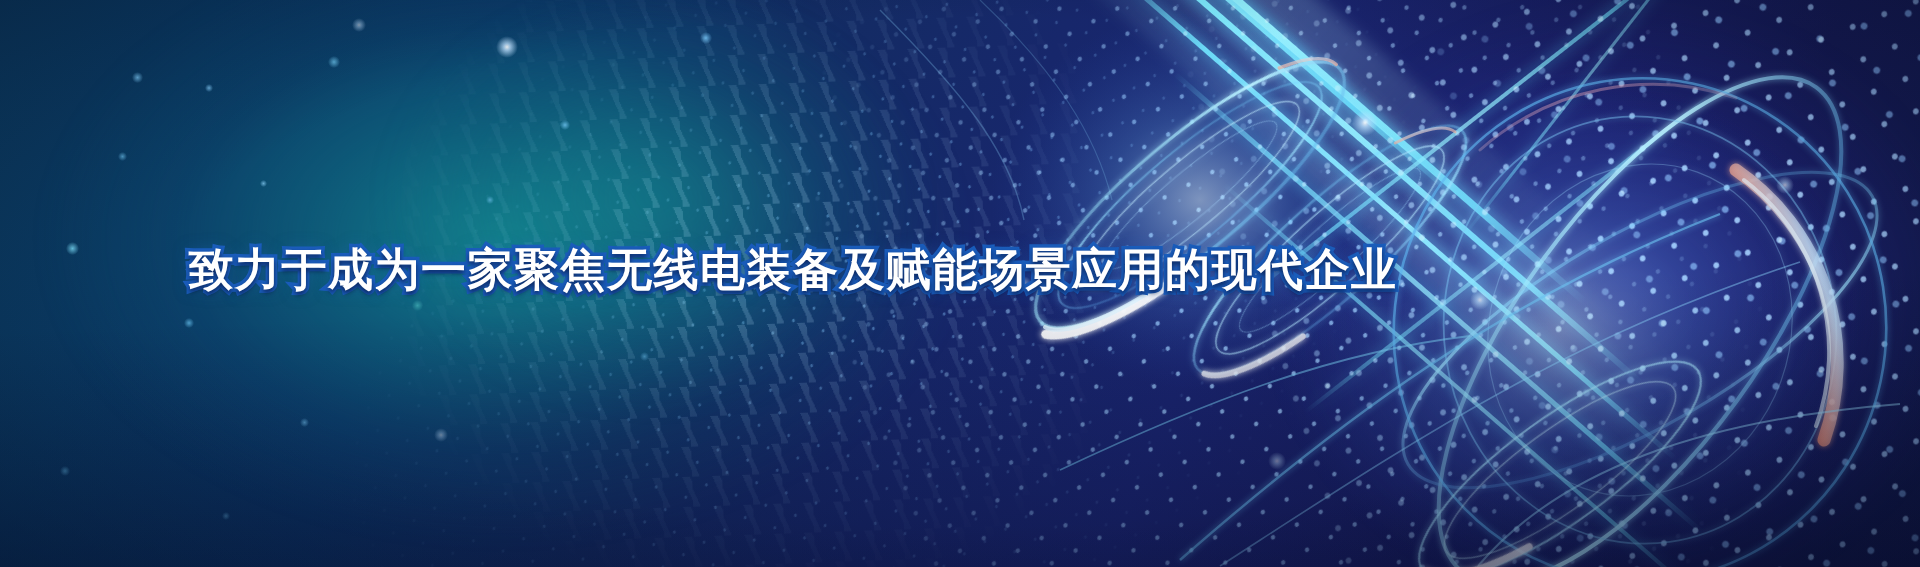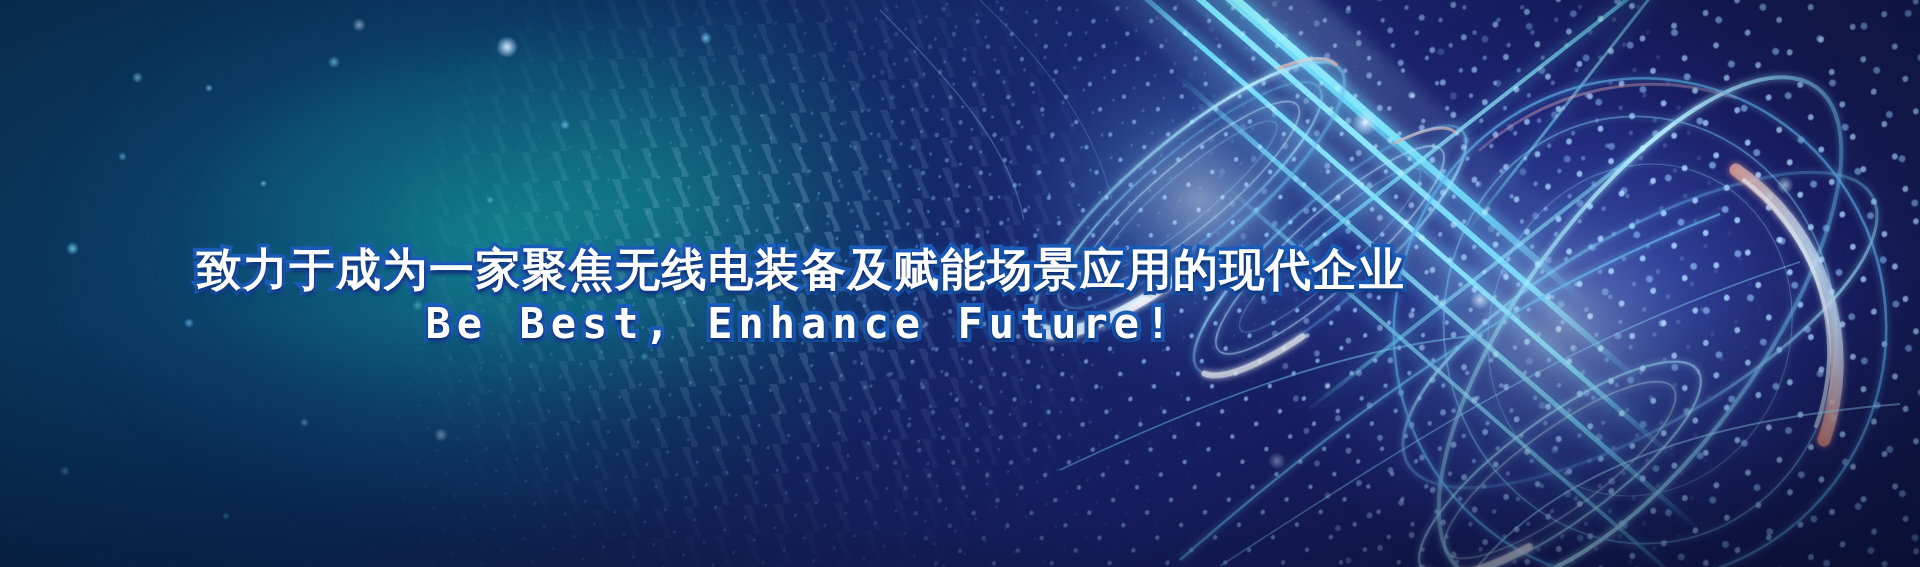--- a/index.html
+++ b/index.html
@@ -152,21 +152,21 @@
   .bokeh{position:absolute; border-radius:50%; pointer-events:none;}
   .spark{
     position:absolute; pointer-events:none;
     background:radial-gradient(circle, rgba(255,255,255,1) 0%, rgba(190,225,255,.85) 22%, rgba(120,190,255,0) 70%);
     border-radius:50%;
   }
 
   
   .copy{
     position:absolute;
-    left:176px;
+    left:168px;
     top:246px;
     width:1250px;
     text-align:center;
     z-index:40;
   }
   .headline-cn{
     margin:0;
     font-family:"DejaVu Serif","Liberation Serif",serif;
     font-weight:700;
     font-size:45px;
@@ -356,16 +356,15 @@
     <div class="spark" style="left:1016px;top:276px; width:16px; height:16px; opacity:.55;"></div>
     <div class="spark" style="left:1268px;top:452px; width:18px; height:18px; opacity:.5;"></div>
     <div class="spark" style="left:434px; top:428px; width:14px; height:14px; opacity:.45;"></div>
   </div>
 
   <div class="bg-darkbottom"></div>
   <div class="bg-vignette"></div>
 
   <div class="copy">
     <h1 class="headline-cn">致力于成为一家聚焦无线电装备及赋能场景应用的现代企业</h1>
-    <h2 class="headline-en">Be Best, Enhance Future!</h2>
   </div>
 
 </div>
 
 </body></html>

